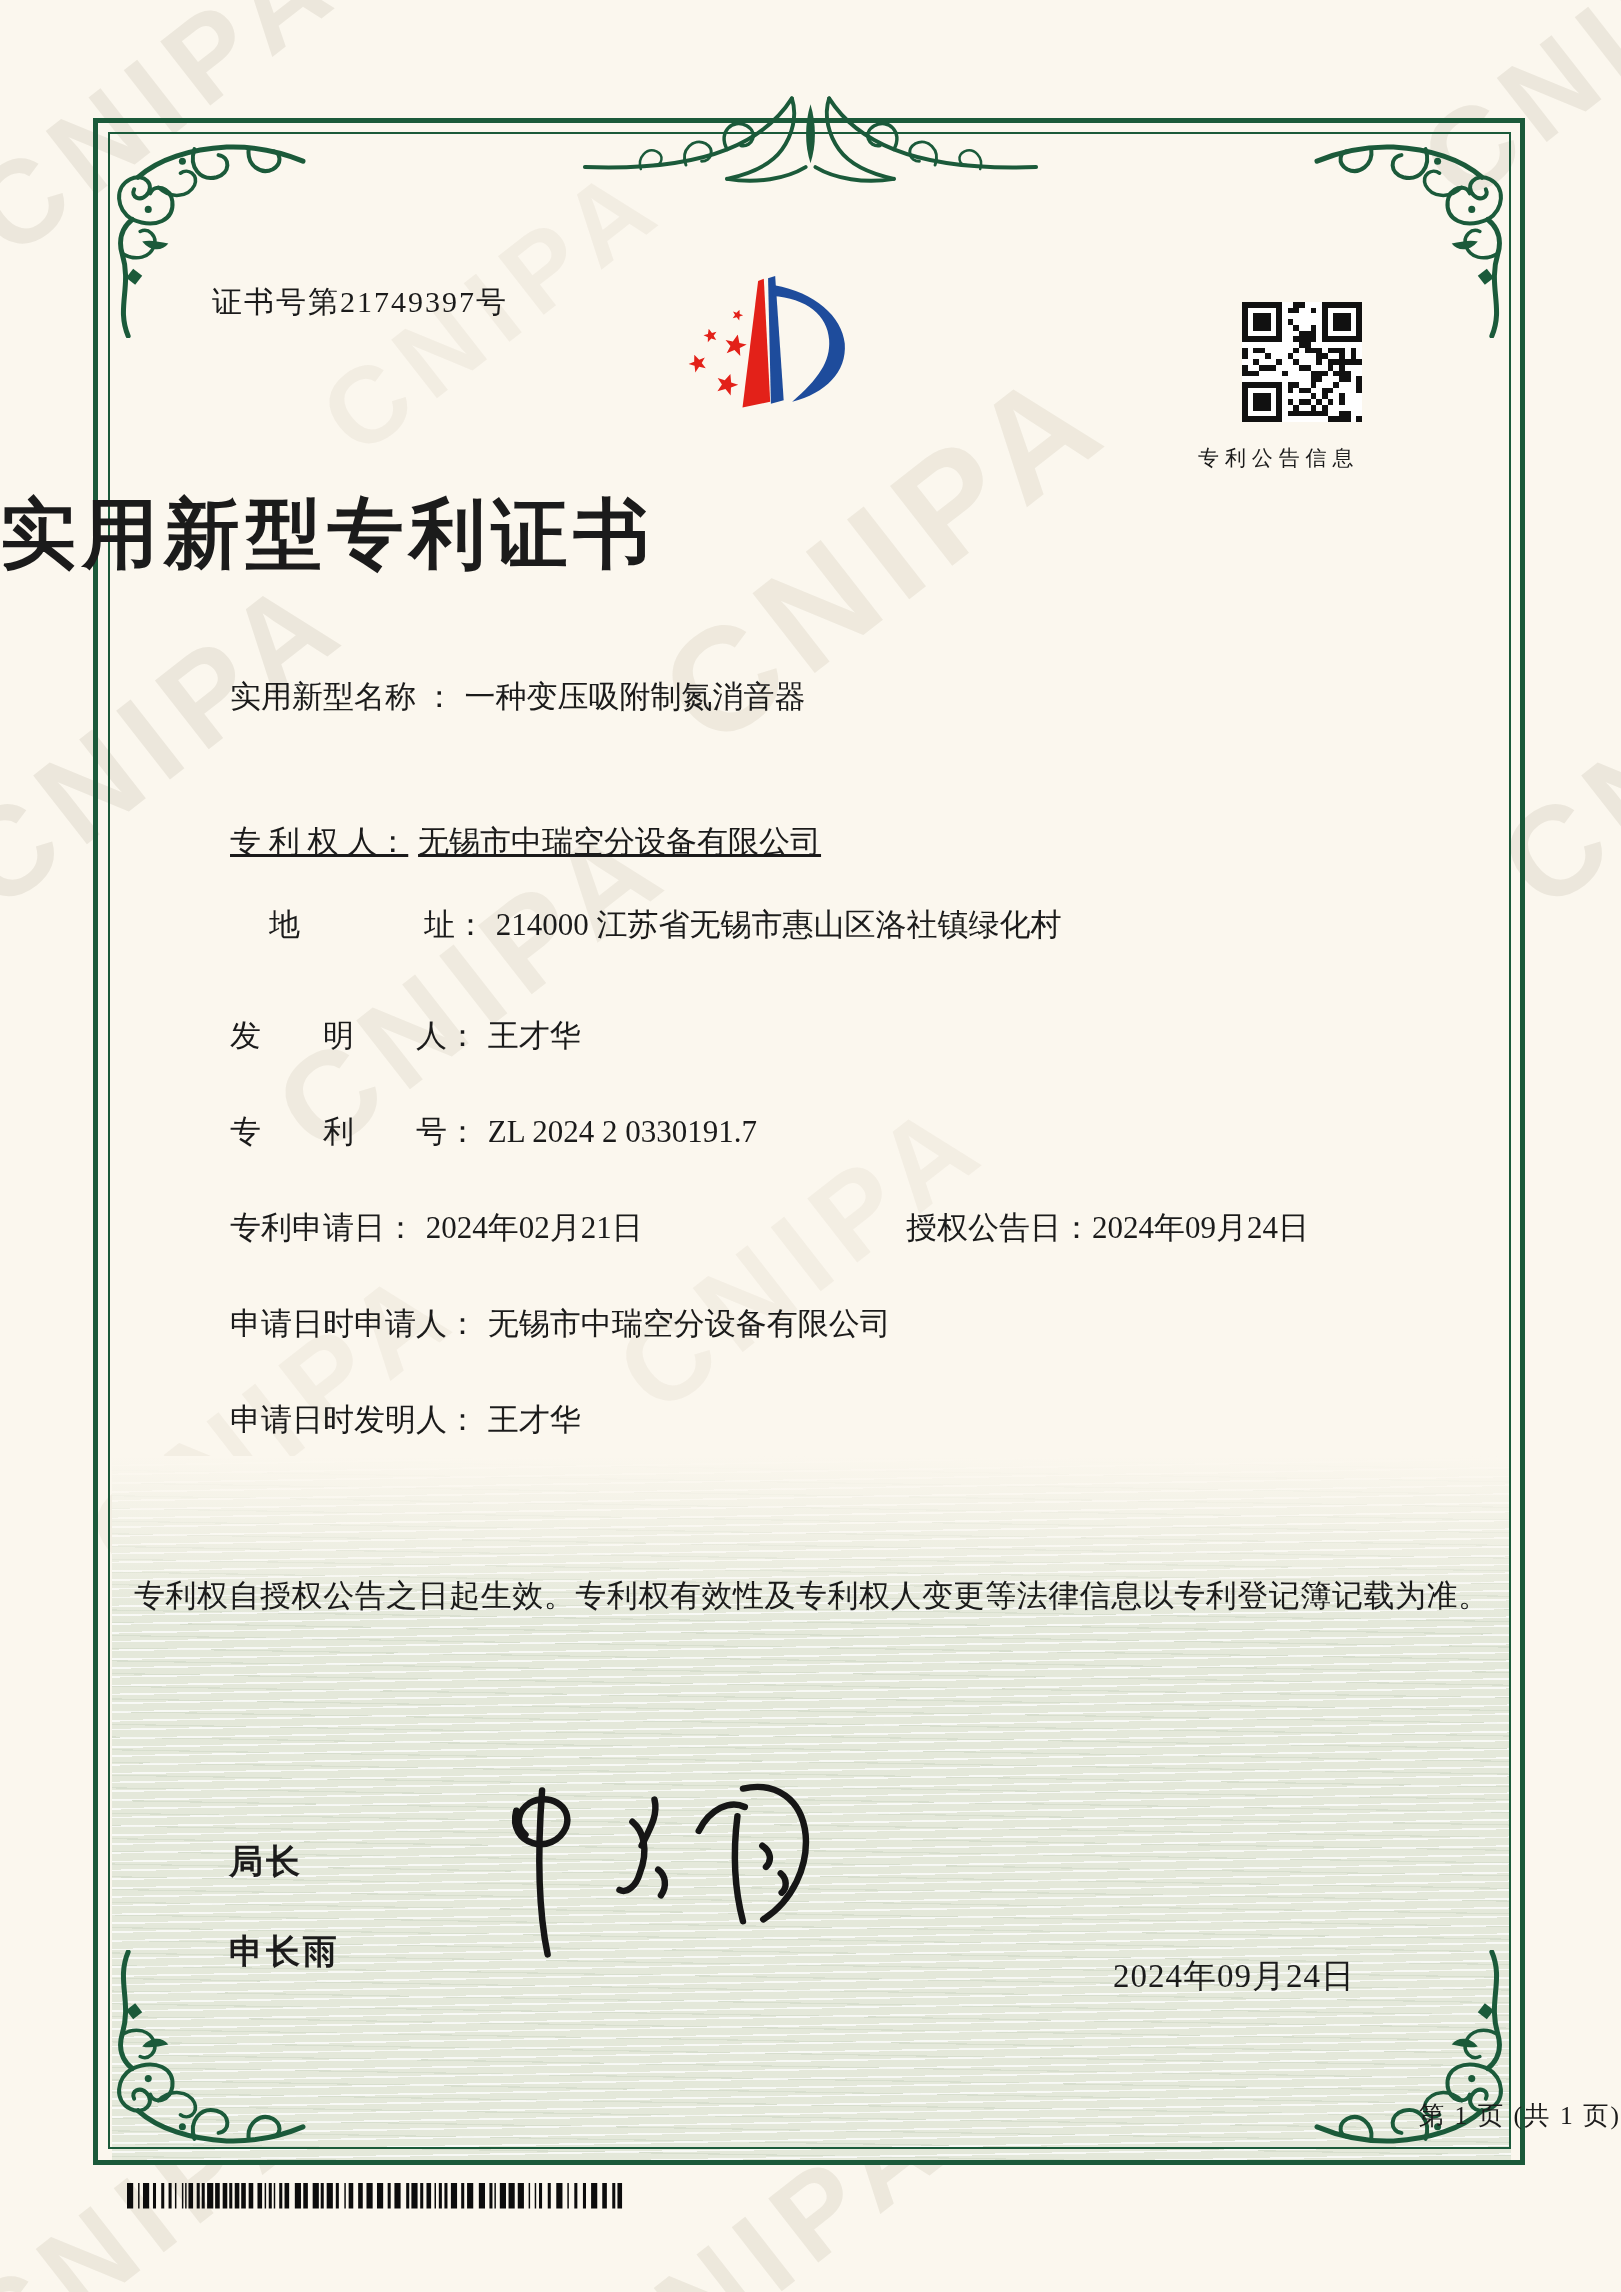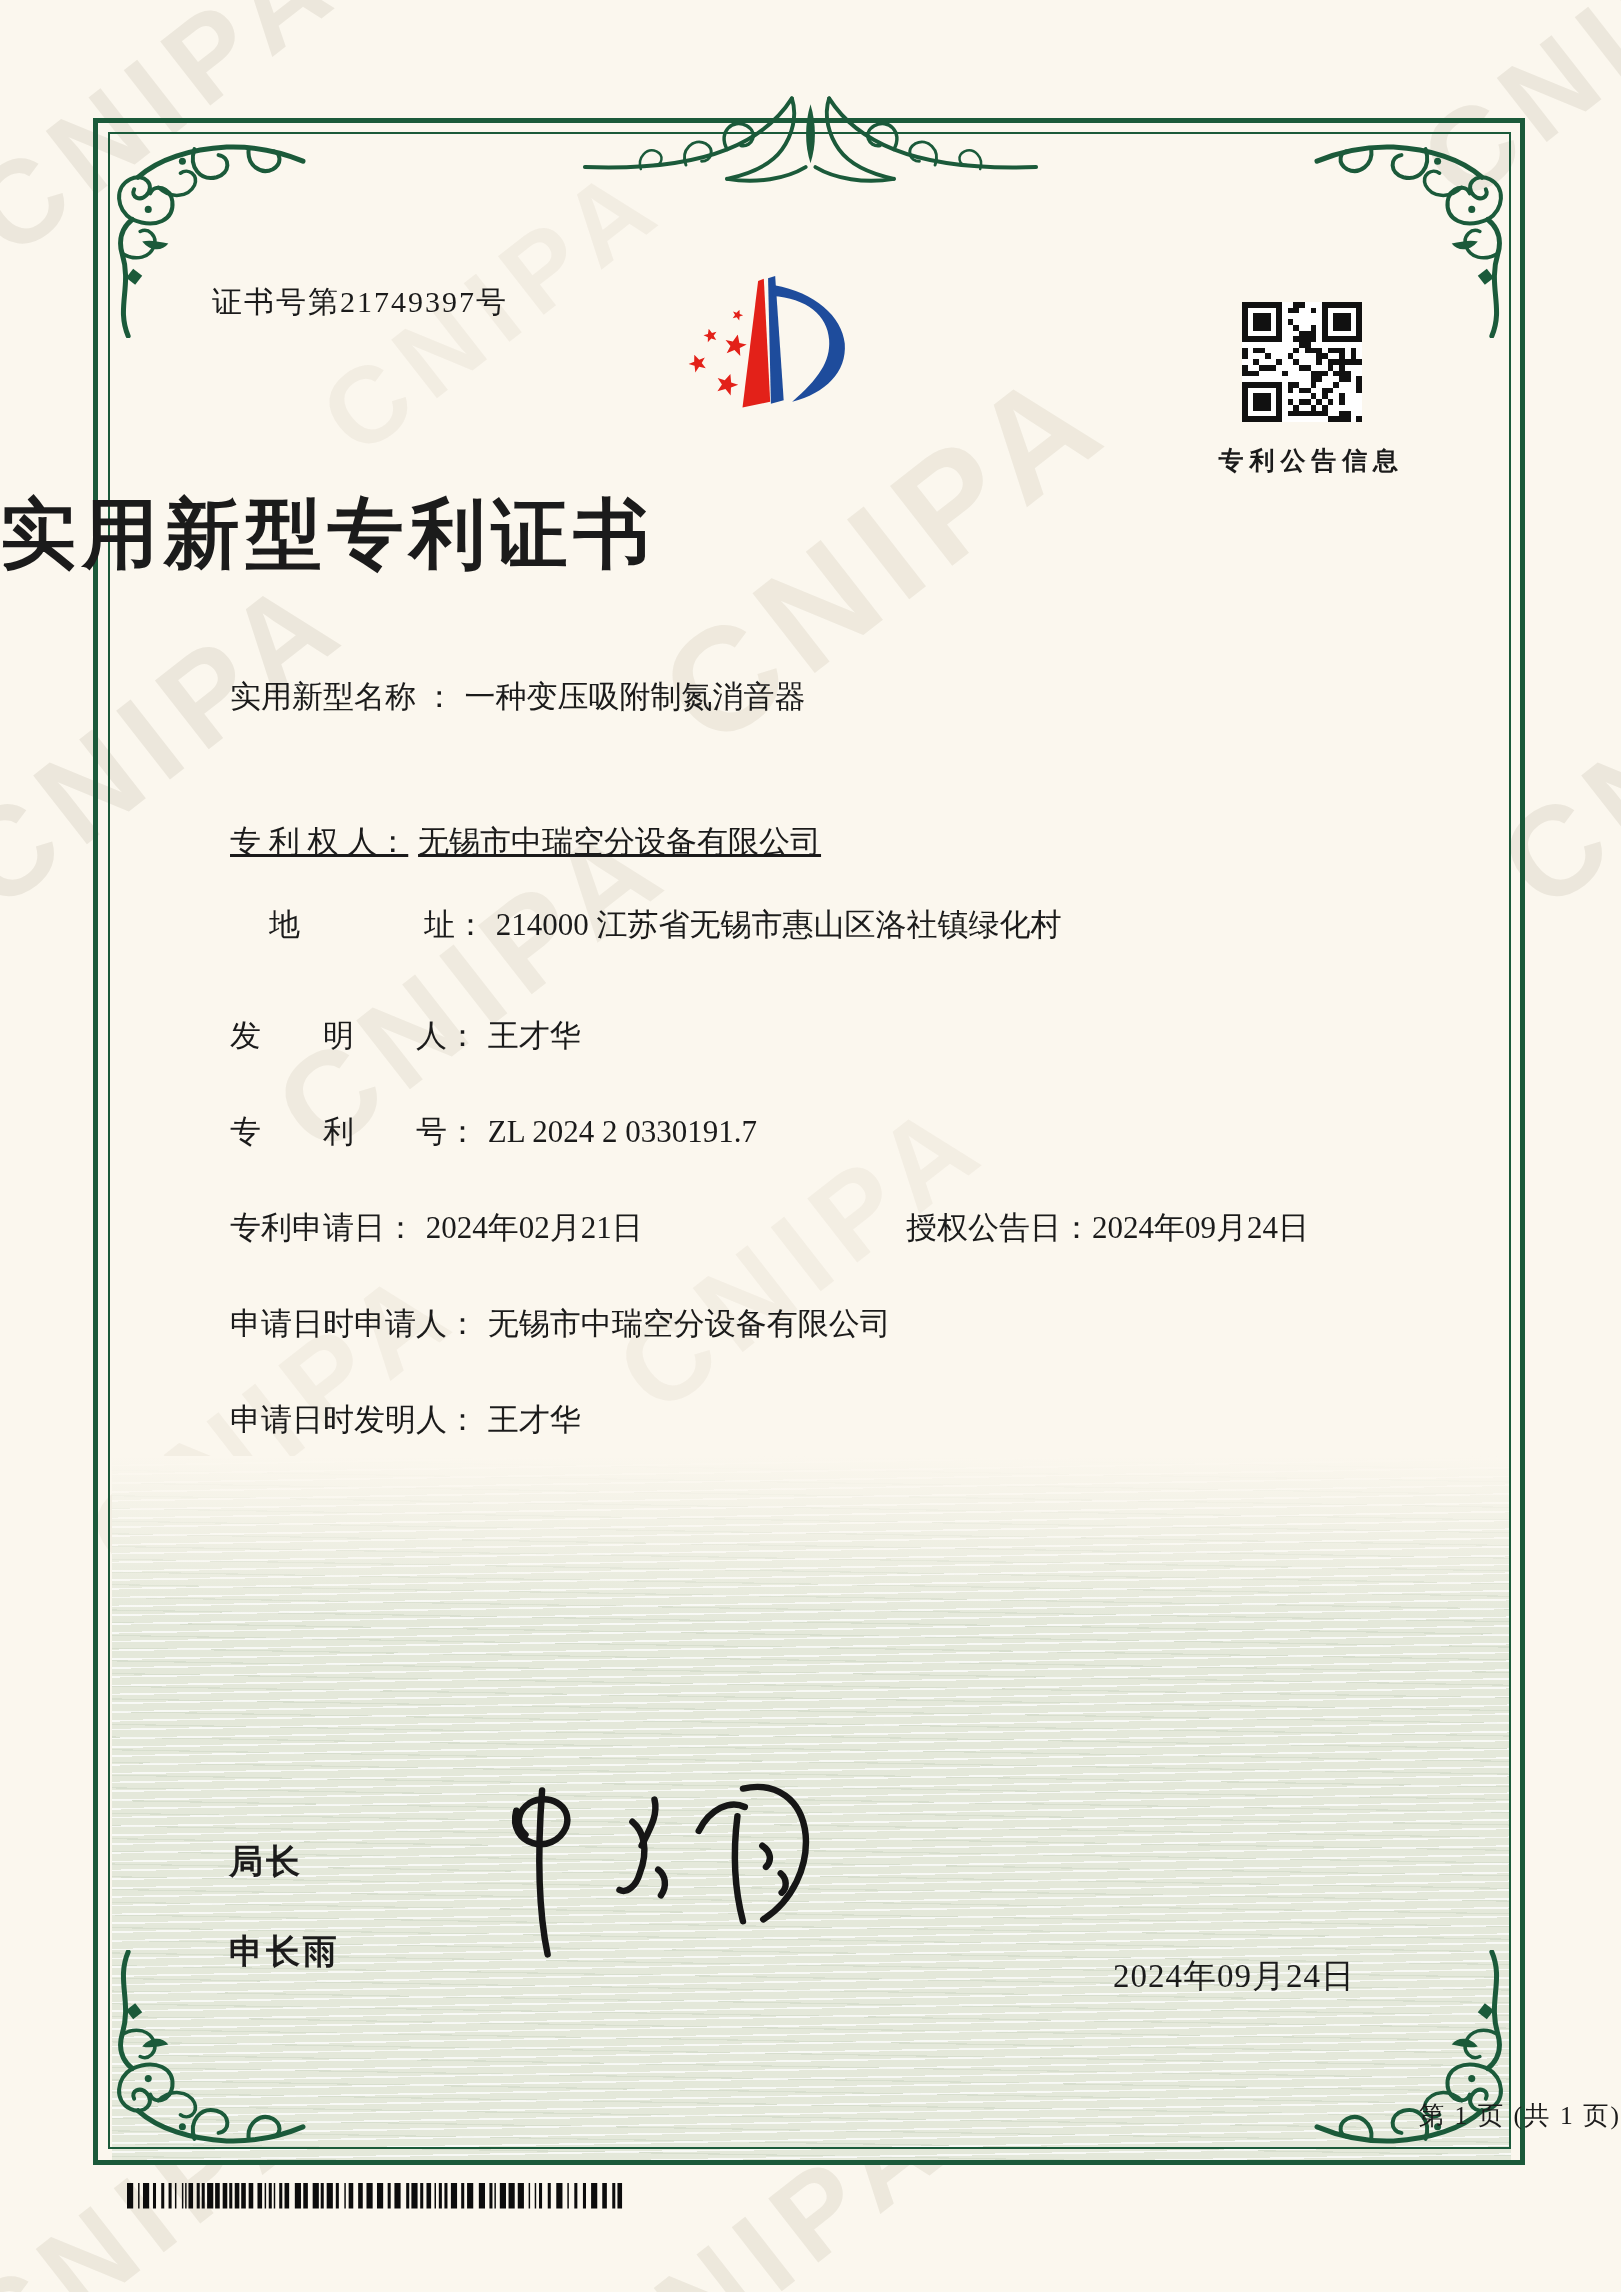--- a/index.html
+++ b/index.html
@@ -43,22 +43,22 @@
   .fl-bl{left:98px;top:1950px;}
   .fl-tl{left:98px;top:127px;transform:scaleY(-1);}
   .fl-tr{left:1311px;top:127px;transform:scale(-1,-1);}
   .fl-br{left:1311px;top:1950px;transform:scaleX(-1);}
   .centerpiece{position:absolute;left:580px;top:88px;width:461px;height:113px;color:var(--green);}
   
   .cert-no{position:absolute;left:212px;top:282px;font-size:30px;letter-spacing:2px;}
   .logo{position:absolute;left:680px;top:269px;width:174px;height:149px;}
   .qr{position:absolute;left:1242px;top:302px;width:120px;height:120px;}
   .qr-label{
-    position:absolute;left:1198px;top:444px;width:206px;text-align:right;
-    font-size:25px;font-weight:bold;letter-spacing:5.9px;
+    position:absolute;left:1198px;top:444px;width:206px;text-align:left;
+    font-size:21px;font-weight:normal;letter-spacing:5.9px;
   }
   .title{
     position:absolute;left:0;right:0;top:484px;text-align:left;
     font-size:76px;font-weight:bold;letter-spacing:5.9px;
   }
   
   .fields{position:absolute;left:230px;top:676px;width:1215px;font-size:31px;}
   .frow{position:absolute;left:0;white-space:nowrap;}
   .frow .flabel{margin-right:9.8px;}
   .frow .fcol2{position:absolute;left:676px;white-space:nowrap;}
@@ -327,20 +327,21 @@
     </div>
     <div class="frow r6">
       <span class="flabel">申请日时申请人：</span><span class="fvalue">无锡市中瑞空分设备有限公司</span>
     </div>
     <div class="frow r7">
       <span class="flabel">申请日时发明人：</span><span class="fvalue">王才华</span>
     </div>
   </div>
 
   <div class="statement">
+    <span class="stmt-line">专利权自授权公告之日起生效。专利权有效性及专利权人变更等法律信息以专利登记簿记载为准。</span>
   </div>
 
   <div class="sig-title">局长</div>
   <div class="sig-name">申长雨</div>
   <svg class="signature" viewBox="0 0 420 240">
     <g fill="none" stroke="#161616" stroke-width="7" stroke-linecap="round">
       <path d="M88,32 C84,85 82,152 94,210"></path>
       <path d="M60,54 C50,92 100,104 114,72 C122,48 94,34 74,46 C62,54 58,70 70,80"></path>
       <path d="M196,92 C206,72 214,58 210,42"></path>
       <path d="M186,66 C198,76 204,96 194,122 C190,136 180,144 172,140"></path>

